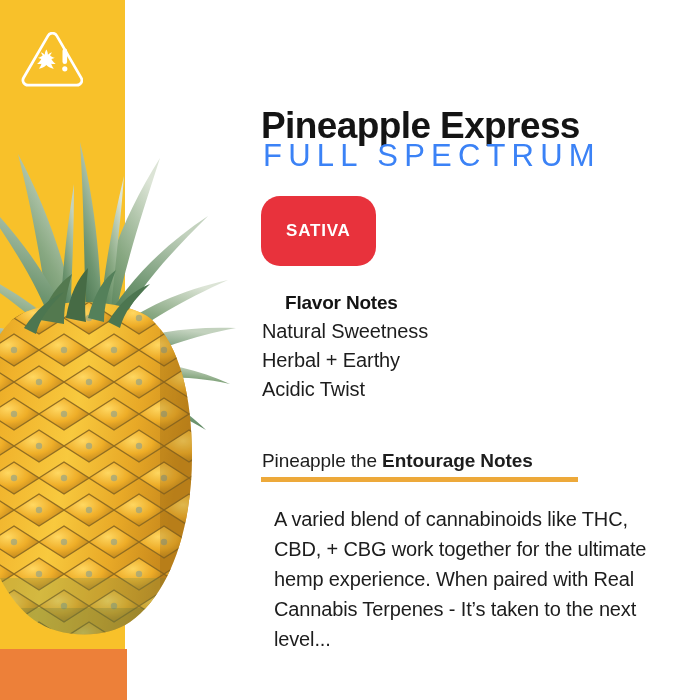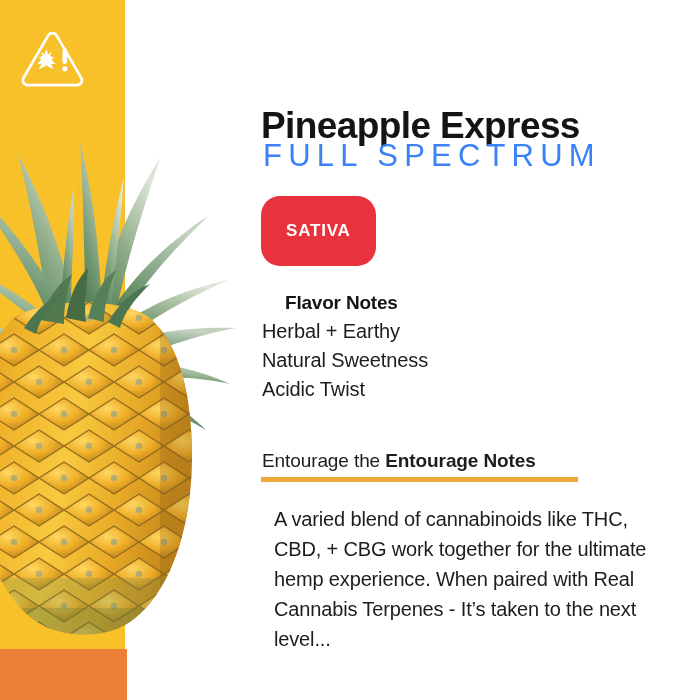--- a/index.html
+++ b/index.html
@@ -344,25 +344,25 @@
 
     <h1 class="title">Pineapple Express</h1>
 
     <div class="subtitle">FULL SPECTRUM</div>
 
     <div class="badge">SATIVA</div>
 
     <h2 class="section-heading">Flavor Notes</h2>
 
     <ul class="flavor-list">
+      <li>Natural Sweetness</li>
       <li>Herbal + Earthy</li>
-      <li>Natural Sweetness</li>
       <li>Acidic Twist</li>
     </ul>
 
-    <div class="entourage-line"><span>Entourage the </span><b>Entourage Notes</b></div>
+    <div class="entourage-line"><span>Pineapple the </span><b>Entourage Notes</b></div>
 
     <div class="divider"></div>
 
     <p class="body-copy">A varied blend of cannabinoids like THC, CBD, + CBG work together for the ultimate hemp experience. When paired with Real Cannabis Terpenes - It’s taken to the next level...</p>
 
   </div>
 </div>
 
 </body></html>

